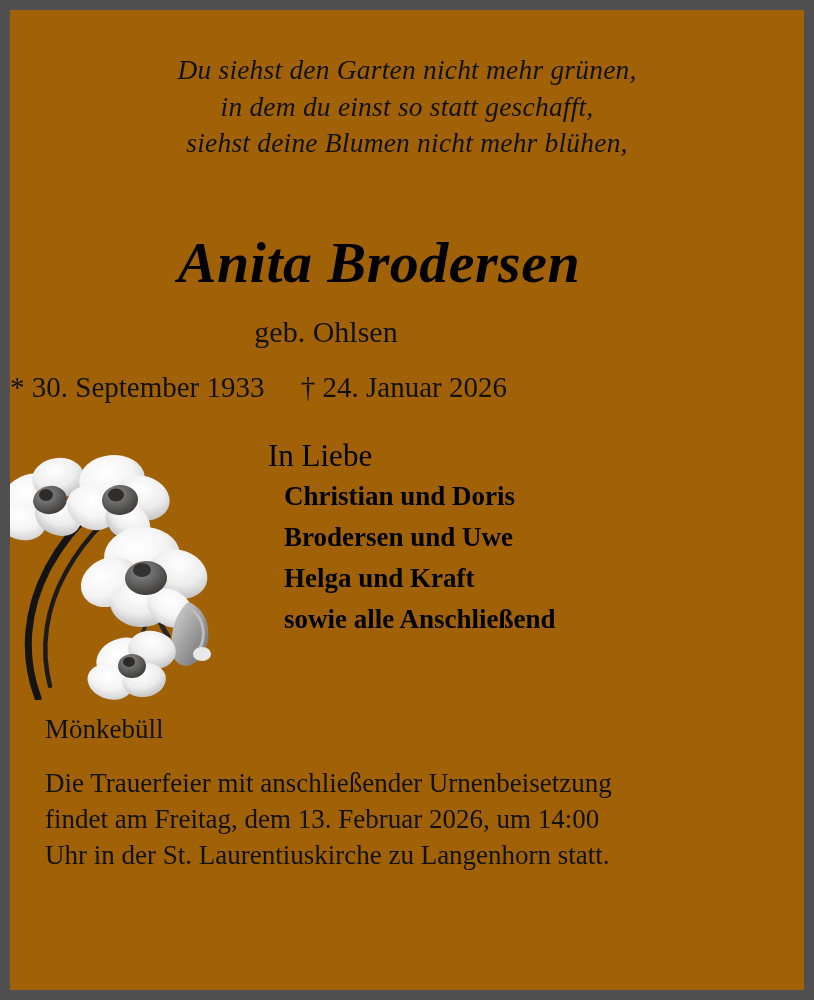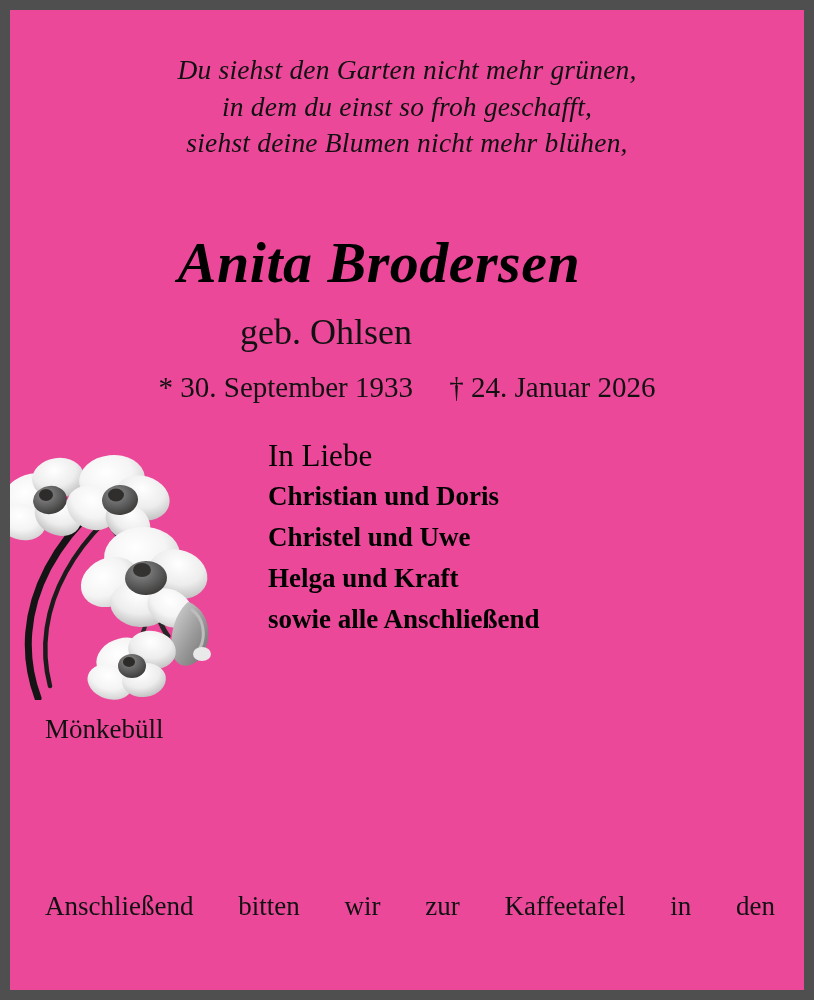--- a/index.html
+++ b/index.html
@@ -6,21 +6,21 @@
   body{
     width:814px;height:1000px;
     background:#4f4f4f;
     font-family:"Liberation Serif","DejaVu Serif",serif;
     overflow:hidden;
   }
   .notice{
     position:absolute;
     left:10px;top:10px;
     width:794px;height:980px;
-    background:#ec4899;
+    background:#a16207;
     overflow:hidden;
   }
 
   
   .poem{
     position:absolute;left:0;top:42px;width:794px;
     text-align:center;
     font-style:italic;
     font-size:27.5px;
     line-height:36.5px;
@@ -34,28 +34,27 @@
     position:absolute;left:0;top:222px;width:738px;
     text-align:center;
     font-style:italic;font-weight:bold;
     font-size:58px;line-height:62px;
     color:#000;
     letter-spacing:.5px;
   }
   .maiden{
     position:absolute;left:0;top:305px;width:632px;
     text-align:center;
-    font-size:36px;line-height:34px;
+    font-size:30px;line-height:34px;
     color:#111;
   }
 
   
   .dates{
     position:absolute;left:0;top:360px;width:794px;
-    text-align:center;
     font-size:29px;line-height:34px;
     color:#111;
     white-space:pre;
   }
 
   
   .orchid{
     position:absolute;
     left:-18px;top:440px;
     width:230px;height:250px;
@@ -66,21 +65,21 @@
   
   .family{
     position:absolute;
     left:258px;top:425px;width:520px;
     color:#000;
   }
   .family .lead{
     font-size:31px;line-height:41px;font-weight:normal;
   }
   .family .member{
-    font-size:27px;line-height:41px;font-weight:bold;
+    font-size:27px;line-height:41px;font-weight:bold;margin-left:16px;
   }
 
   
   .place{
     position:absolute;left:35px;top:702px;
     font-size:27px;line-height:34px;color:#111;
   }
   .para1{
     position:absolute;left:35px;top:755px;width:730px;
     font-size:27px;line-height:36px;color:#111;
@@ -94,21 +93,21 @@
   .para2 .lastline{text-align:left;}
   .nb{white-space:nowrap;}
 </style>
 </head>
 <body>
 
 <div class="notice">
 
   <div class="poem">
     <div>Du siehst den Garten nicht mehr grünen,</div>
-    <div>in dem du einst so froh geschafft,</div>
+    <div>in dem du einst so statt geschafft,</div>
     <div>siehst deine Blumen nicht mehr blühen,</div>
   </div>
 
   <div class="name">Anita Brodersen</div>
   <div class="maiden">geb. Ohlsen</div>
 
   <div class="dates">* 30. September 1933     † 24. Januar 2026</div>
 
   <div class="orchid">
     <svg viewBox="0 0 230 250" xmlns="http://www.w3.org/2000/svg">
@@ -183,25 +182,29 @@
         <ellipse cx="152" cy="230" rx="22" ry="17" fill="url(#pet2)" transform="rotate(-8 152 230)"></ellipse>
         <ellipse cx="140" cy="216" rx="14" ry="12" fill="url(#lip)"></ellipse>
         <ellipse cx="137" cy="212" rx="6" ry="5" fill="#2d2b2a"></ellipse>
       </g>
     </svg>
   </div>
 
   <div class="family">
     <div class="lead">In Liebe</div>
     <div class="member">Christian und Doris</div>
-    <div class="member">Christel und Uwe</div>
+    <div class="member">Brodersen und Uwe</div>
     <div class="member">Helga und Kraft</div>
     <div class="member">sowie alle Anschließend</div>
   </div>
 
   <div class="place">Mönkebüll</div>
 
+  <div class="para1">
+    <div class="nb">Die Trauerfeier mit anschließender Urnenbeisetzung</div>
+    <div class="nb">findet am Freitag, dem 13. Februar 2026, um 14:00</div>
+    <div class="nb">Uhr in der St. Laurentiuskirche zu Langenhorn statt.</div>
+  </div>
 
   <div class="para2">
-    <div style="text-align:justify;text-align-last:justify;">Anschließend bitten wir zur Kaffeetafel in den</div>
   </div>
 
 </div>
 
 </body></html>

